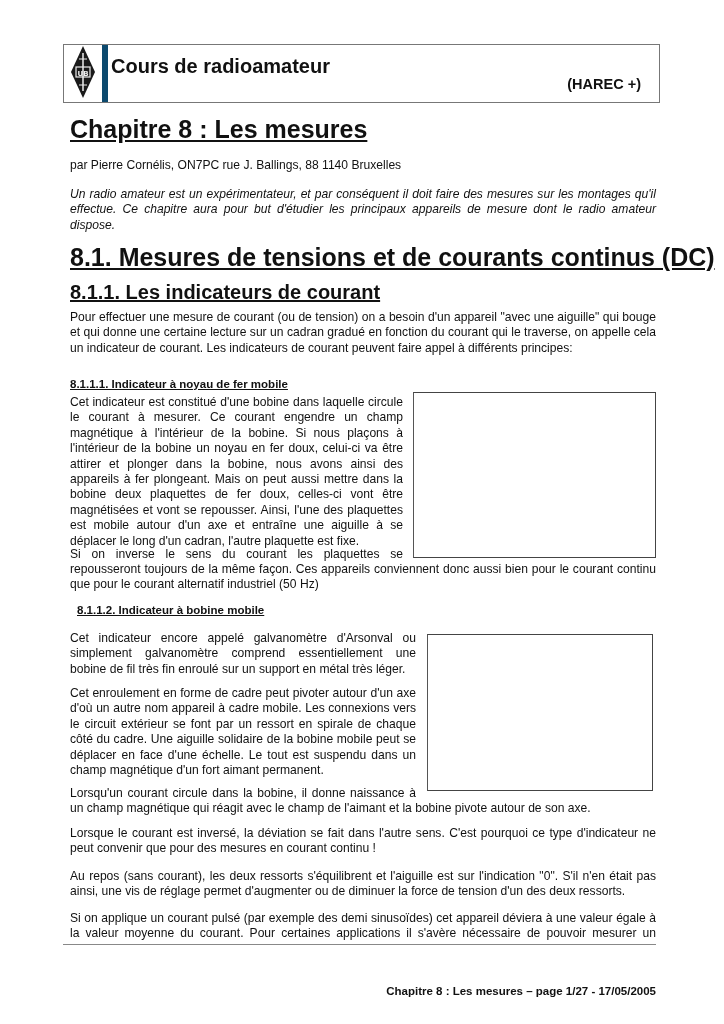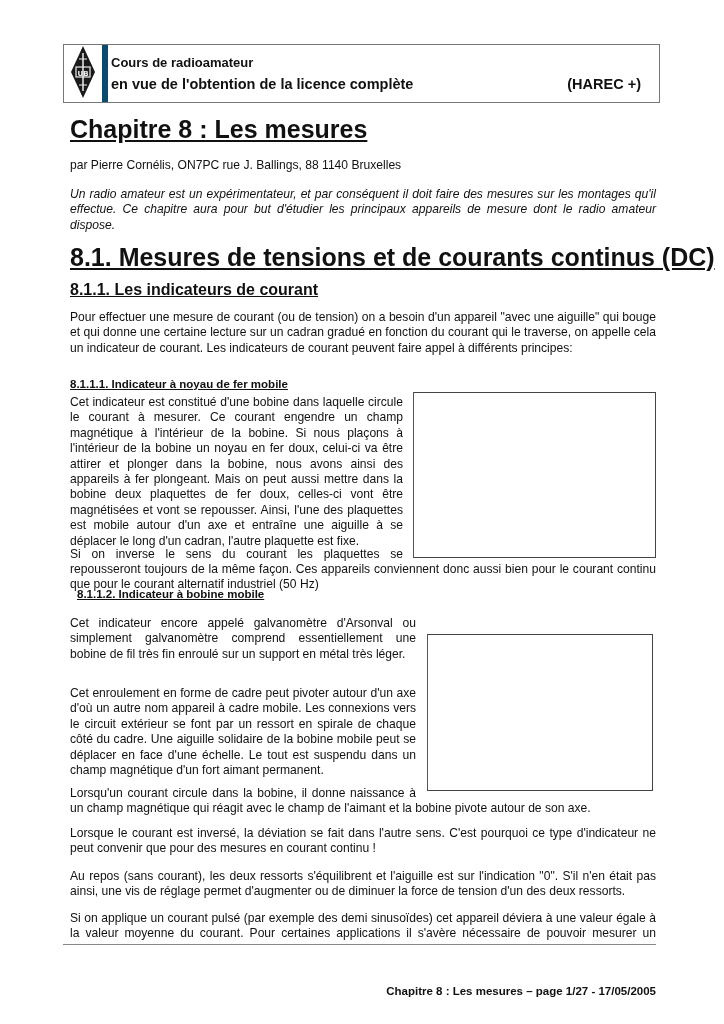--- a/index.html
+++ b/index.html
@@ -1,69 +1,68 @@
 <!DOCTYPE html>
 <html><head>
 <meta charset="utf-8">
 <style>
   html, body { margin:0; padding:0; background:#fff; }
   body { width:724px; height:1024px; position:relative; overflow:hidden;
          font-family:"Liberation Sans", sans-serif; color:#111; }
   .abs { position:absolute; }
   .header-box { left:63px; top:44px; width:597px; height:59px; border:1px solid #777; box-sizing:border-box; }
   .logo-cell { position:absolute; left:0; top:0; width:38px; height:57px; border-right:6px solid #0c4a6e; display:flex; align-items:flex-start; justify-content:center; }
-  .hdr-line1 { position:absolute; left:47px; top:10px; font-size:13px; font-weight:bold; }
+  .hdr-line1 { position:absolute; left:47px; top:10px; font-size:20px; font-weight:bold; }
   .hdr-line2 { position:absolute; left:47px; top:31px; font-size:14.5px; font-weight:bold; }
   .hdr-tag { position:absolute; right:18px; top:31px; font-size:14.5px; font-weight:bold; }
   .chap-title { left:70px; top:115px; font-size:25px; font-weight:bold; text-decoration:underline; }
   .p { font-size:12.1px; line-height:15.4px; text-align:justify; }
   .author { left:70px; top:158px; }
   .intro { left:70px; top:187px; width:586px; font-style:italic; }
   .h2 { left:70px; top:243px; font-size:25px; font-weight:bold; text-decoration:underline; }
-  .h3 { left:70px; top:281px; font-size:16px; font-weight:bold; text-decoration:underline; }
+  .h3 { left:70px; top:281px; font-size:20px; font-weight:bold; text-decoration:underline; }
   .h4 { font-size:11.5px; font-weight:bold; text-decoration:underline; }
   .fig { border:1.5px solid #444; border-left-color:#555; background:#fff; box-sizing:border-box; }
   .rule { left:63px; top:944px; width:593px; height:1px; background:#888; }
   .footer { right:68px; top:951px; font-size:11.5px; font-weight:bold;margin-top:34px; }
 </style>
 </head>
 <body>
 
 <div class="abs header-box">
   <div class="logo-cell">
     <svg width="26" height="54" viewBox="0 0 26 54">
       <polygon points="13,1 25,27 13,53 1,27" fill="#1a1a1a"></polygon>
       <line x1="13" y1="8" x2="13" y2="46" stroke="#eee" stroke-width="1.5"></line>
       <rect x="6" y="22" width="14" height="10" fill="none" stroke="#eee" stroke-width="1.2"></rect>
       <text x="13" y="30.5" font-size="7" fill="#eee" text-anchor="middle" font-family="DejaVu Sans, sans-serif" font-weight="bold">UB</text>
       <line x1="9" y1="14" x2="17" y2="14" stroke="#eee" stroke-width="1"></line>
       <line x1="9" y1="40" x2="17" y2="40" stroke="#eee" stroke-width="1"></line>
     </svg>
   </div>
   <div class="hdr-line1">Cours de radioamateur</div>
-  <div class="hdr-line2">en vue de l'obtention de la licence complète</div>
   <div class="hdr-tag">(HAREC +)</div>
 </div>
 
 <div class="abs chap-title">Chapitre 8 : Les mesures</div>
 <div class="abs p author">par Pierre Cornélis, ON7PC rue J. Ballings, 88 1140 Bruxelles</div>
 <div class="abs p intro">Un radio amateur est un expérimentateur, et par conséquent il doit faire des mesures sur les montages qu'il effectue. Ce chapitre aura pour but d'étudier les principaux appareils de mesure dont le radio amateur dispose.</div>
 
 <div class="abs h2">8.1. Mesures de tensions et de courants continus (DC)</div>
 <div class="abs h3">8.1.1. Les indicateurs de courant</div>
 <div class="abs p" style="left:70px; top:310px; width:586px;">Pour effectuer une mesure de courant (ou de tension) on a besoin d'un appareil "avec une aiguille" qui bouge et qui donne une certaine lecture sur un cadran gradué en fonction du courant qui le traverse, on appelle cela un indicateur de courant. Les indicateurs de courant peuvent faire appel à différents principes:</div>
 
 <div class="abs h4" style="left:70px; top:378px;">8.1.1.1. Indicateur à noyau de fer mobile</div>
 <div class="abs p" style="left:70px; top:395px; width:333px;">Cet indicateur est constitué d'une bobine dans laquelle circule le courant à mesurer. Ce courant engendre un champ magnétique à l'intérieur de la bobine. Si nous plaçons à l'intérieur de la bobine un noyau en fer doux, celui-ci va être attirer et plonger dans la bobine, nous avons ainsi des appareils à fer plongeant. Mais on peut aussi mettre dans la bobine deux plaquettes de fer doux, celles-ci vont être magnétisées et vont se repousser. Ainsi, l'une des plaquettes est mobile autour d'un axe et entraîne une aiguille à se déplacer le long d'un cadran, l'autre plaquette est fixe.</div>
 <div class="abs p" style="left:70px; top:547px; width:333px; text-align-last:justify;">Si on inverse le sens du courant les plaquettes se</div>
 <div class="abs p" style="left:70px; top:562px; width:586px;">repousseront toujours de la même façon. Ces appareils conviennent donc aussi bien pour le courant continu que pour le courant alternatif industriel (50 Hz)</div>
 <div class="abs fig" style="left:413px; top:392px; width:243px; height:166px;"></div>
 
-<div class="abs h4" style="left:70px; top:588px;padding-left:7px;">8.1.1.2. Indicateur à bobine mobile</div>
-<div class="abs p" style="left:70px; top:616px; width:346px;">Cet indicateur encore appelé galvanomètre d'Arsonval ou simplement galvanomètre comprend essentiellement une bobine de fil très fin enroulé sur un support en métal très léger.</div>
+<div class="abs h4" style="left:70px; top:604px;padding-left:7px;">8.1.1.2. Indicateur à bobine mobile</div>
+<div class="abs p" style="left:70px; top:631px; width:346px;">Cet indicateur encore appelé galvanomètre d'Arsonval ou simplement galvanomètre comprend essentiellement une bobine de fil très fin enroulé sur un support en métal très léger.</div>
 <div class="abs p" style="left:70px; top:686px; width:346px;">Cet enroulement en forme de cadre peut pivoter autour d'un axe d'où un autre nom appareil à cadre mobile. Les connexions vers le circuit extérieur se font par un ressort en spirale de chaque côté du cadre. Une aiguille solidaire de la bobine mobile peut se déplacer en face d'une échelle. Le tout est suspendu dans un champ magnétique d'un fort aimant permanent.</div>
 <div class="abs p" style="left:70px; top:786px; width:346px; text-align-last:justify;">Lorsqu'un courant circule dans la bobine, il donne naissance à</div>
 <div class="abs p" style="left:70px; top:801px; width:586px;">un champ magnétique qui réagit avec le champ de l'aimant et la bobine pivote autour de son axe.</div>
 <div class="abs fig" style="left:427px; top:634px; width:226px; height:157px;"></div>
 
 <div class="abs p" style="left:70px; top:826px; width:586px;">Lorsque le courant est inversé, la déviation se fait dans l'autre sens. C'est pourquoi ce type d'indicateur ne peut convenir que pour des mesures en courant continu !</div>
 <div class="abs p" style="left:70px; top:869px; width:586px;">Au repos (sans courant), les deux ressorts s'équilibrent et l'aiguille est sur l'indication "0". S'il n'en était pas ainsi, une vis de réglage permet d'augmenter ou de diminuer la force de tension d'un des deux ressorts.</div>
 <div class="abs p" style="left:70px; top:911px; width:586px; text-align-last:justify;">Si on applique un courant pulsé (par exemple des demi sinusoïdes) cet appareil déviera à une valeur égale à la valeur moyenne du courant. Pour certaines applications il s'avère nécessaire de pouvoir mesurer un</div>
 
 <div class="abs rule"></div>

